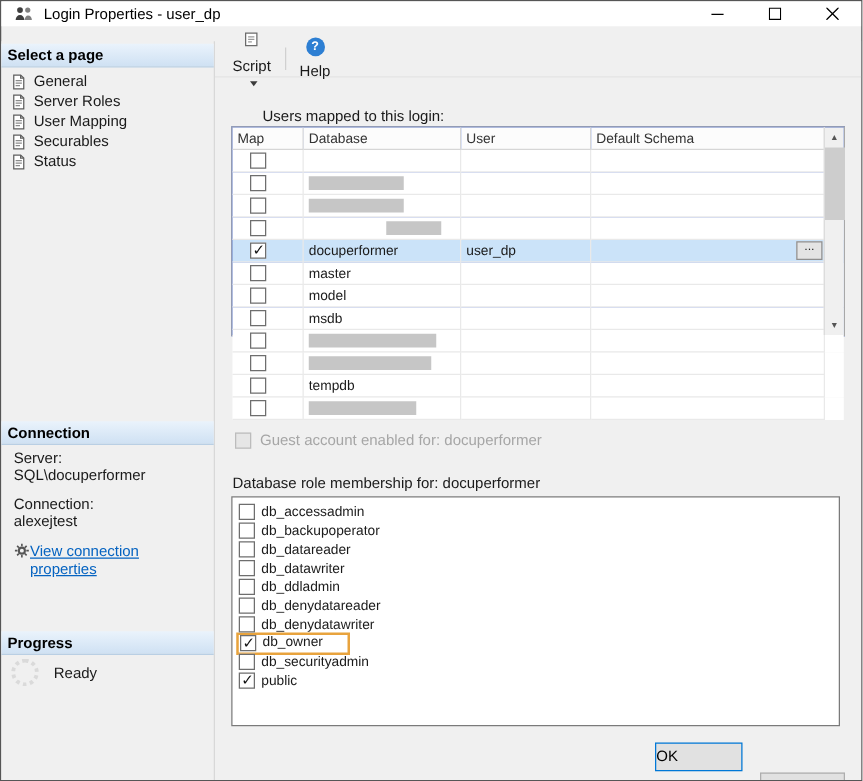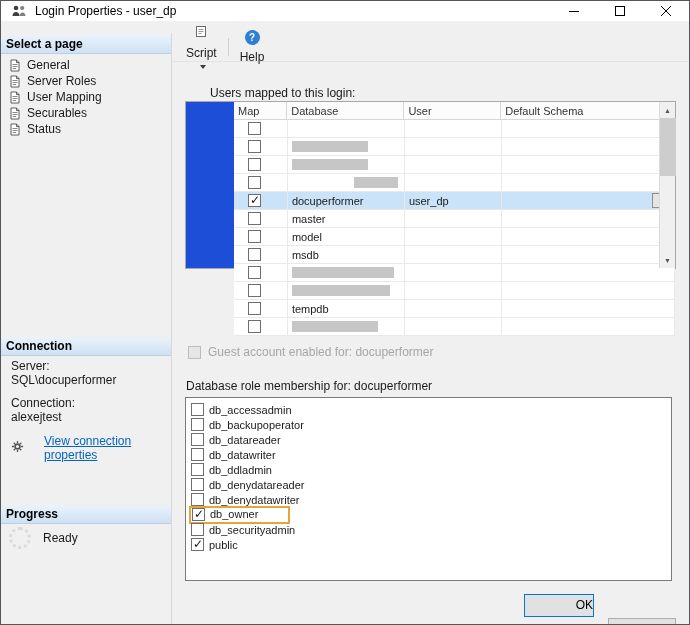--- a/index.html
+++ b/index.html
@@ -15,38 +15,38 @@
 
   
   .sidebar { position:absolute; top:32px; left:0; width:171px; bottom:0; background:#f0f0f0; border-right:1px solid #d8d8d8; }
   .section-header { position:absolute; left:0; right:0; height:19px; background:linear-gradient(#eaf3fc,#cfe1f3); border-bottom:1px solid #b9cfe4; font-weight:bold; font-size:12px; color:#000; padding:2px 0 0 5px; }
   .sh1 { top:2px; } .sh2 { top:304px; } .sh3 { top:472px; }
   .page-list { position:absolute; top:24px; left:2px; right:2px; }
   .page-item { display:flex; align-items:center; gap:6px; height:16px; font-size:12px; padding-left:6px; color:#1a1a1a; }
   .conn-info { position:absolute; top:326px; left:10px; right:4px; font-size:12px; color:#1a1a1a; }
   .ci-label { margin-top:0; }
   .ci-value { margin-bottom:9px; }
-  .ci-link-row { display:flex; align-items:center; gap:20px; margin-top:10px; }
+  .ci-link-row { display:flex; align-items:flex-start; gap:0; margin-top:10px; }
   .link { color:#0563c1; text-decoration:underline; font-size:12px; cursor:pointer; }
   .prog-info { position:absolute; top:494px; left:8px; display:flex; align-items:center; gap:12px; }
   .spinner { width:22px; height:22px; border-radius:50%; border:3px dotted #dadada; }
   .ready { font-size:12px; color:#1a1a1a; }
 
   
   .main { position:absolute; top:32px; left:171px; right:0; bottom:0; background:#f0f0f0; }
   .toolbar { position:absolute; top:0; left:0; right:0; height:29px; display:flex; align-items:center; padding-left:9px; border-bottom:1px solid #e3e3e3; }
   .tb-btn { display:flex; align-items:center; gap:5px; font-size:12px; color:#1a1a1a; padding:3px 5px; cursor:default;flex-direction:column; }
   .caret { width:0; height:0; border-left:3px solid transparent; border-right:3px solid transparent; border-top:4px solid #3b3b3b; margin-left:3px; }
   .tb-sep { width:1px; height:18px; background:#d0d0d0; margin:0 6px; }
   .help-icon { width:15px; height:15px; border-radius:50%; background:#2d7fd3; color:#fff; font-weight:bold; font-size:10px; display:flex; align-items:center; justify-content:center; }
 
   .users-label { position:absolute; top:53px; left:14px; font-size:12px; color:#1a1a1a;margin-left:24px; }
 
   
-  .table { position:absolute; top:68px; left:13px; width:491px; height:168px; background:#1d4ed8; border:1px solid #a8a8a8;padding-left:48px; }
+  .table { position:absolute; top:68px; left:13px; width:491px; height:168px; background:#1d4ed8; border:1px solid #a8a8a8; }
   .thead { display:flex; height:18px; }
   .hcell { background:#fcfcfc; border-right:1px solid #d6d6d6; border-bottom:1px solid #d6d6d6; font-size:11px; color:#333; padding:3px 0 0 4px; }
   .c-map { width:57px; } .c-db { width:126px; } .c-user { width:104px; } .c-schema { width:187px; position:relative; }
   .trow { display:flex; height:18px; background:#fff; }
   .trow.selected { background:#cbe3f9; }
   .tcell { border-right:1px solid #e9e9e9; border-bottom:1px solid #e9e9e9; font-size:11px; color:#1a1a1a; display:flex; align-items:center; padding-left:4px; }
   .tcell.c-map { padding-left:14px; }
   .redact { display:inline-block; height:11px; background:#c6c6c6; }
   .browse { position:absolute; right:1px; top:1px; width:21px; height:15px; background:#e4e4e4; border:1px solid #8f8f8f; font-size:10px; line-height:8px; text-align:center; color:#222; }
   .vscroll { position:absolute; top:0; right:0; bottom:0; width:16px; background:#f0f0f0; border-left:1px solid #dcdcdc; display:flex; flex-direction:column; align-items:center; }
@@ -59,23 +59,23 @@
   .cb.checked::after { content:"✓"; position:absolute; left:1px; top:-2px; font-size:12px; font-weight:bold; color:#111; }
   .cb.disabled { border-color:#bcbcbc; background:#e6e6e6; }
 
   .guest { position:absolute; top:312px; left:16px; display:flex; align-items:center; gap:7px; }
   .guest-label { font-size:12px; color:#a6a6a6; }
 
   .role-label { position:absolute; top:346px; left:14px; font-size:12px; color:#1a1a1a; }
   .role-list { position:absolute; top:364px; left:13px; width:487px; height:184px; background:#fff; border:1px solid #7a7a7a; padding:4px 0 0 5px; overflow:hidden; }
   .role-item { display:flex; align-items:center; height:15px; font-size:11px; color:#1a1a1a; }
   .role-wrap { display:inline-flex; align-items:center; gap:5px; }
-  .role-wrap.hl { outline:2px solid #E8A33D; padding:0 30px 1px 1px; }
-
-  .btn { position:absolute; height:23px; font-size:12px; color:#000; background:#e1e1e1; border:1px solid #adadad; text-align:right; line-height:21px; cursor:default; }
+  .role-wrap.hl { outline:2px solid #E8A33D; padding:0 20px 1px 1px; }
+
+  .btn { position:absolute; height:23px; font-size:12px; color:#000; background:#e1e1e1; border:1px solid #adadad; text-align:left; line-height:21px; cursor:default; }
   .btn.ok { left:352px; top:561px; width:70px; border-color:#0078d7; }
   .btn.cancel { left:436px; top:585px; width:68px; }
 </style>
 </head>
 <body>
 
 <div class="window">
 
   <div class="titlebar">
     <span class="title-icon">

